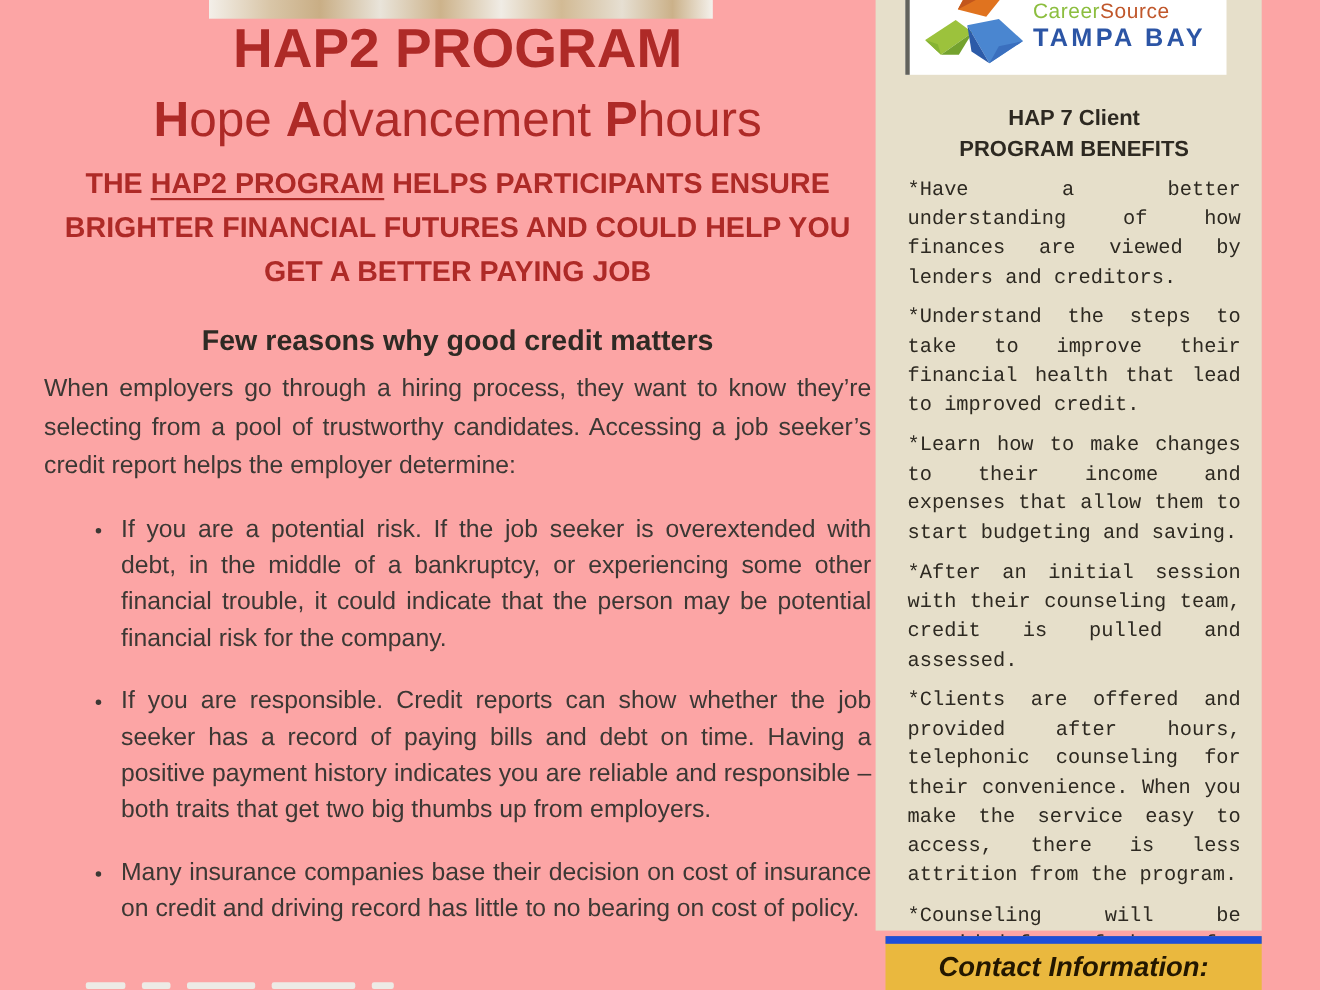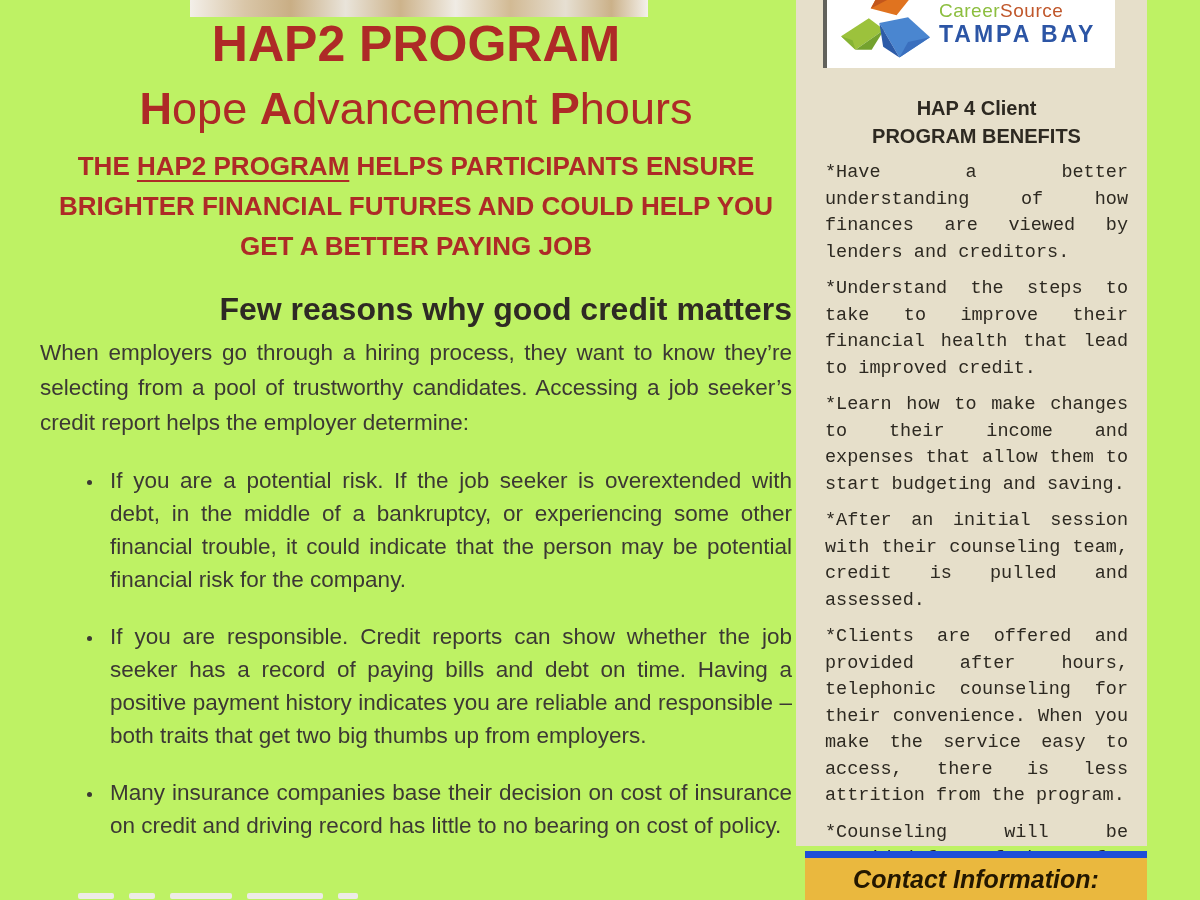--- a/index.html
+++ b/index.html
@@ -1,21 +1,21 @@
 <!DOCTYPE html>
 <html><head>
 <meta charset="utf-8">
 <style>
   * { box-sizing: border-box; }
   html, body { margin: 0; padding: 0; background: #ffffff; }
   .page {
     position: relative;
     width: 1200px;
     height: 900px;
-    background: #bef264;
+    background: #fca5a5;
     font-family: "Liberation Sans", sans-serif;
     overflow: hidden;
   }
 
   
   .photo-strip {
     position: absolute; left: 190px; top: 0; width: 458px; height: 17px;
     background: linear-gradient(90deg,
       #f3efe9 0%, #d9c6a8 12%, #c9ae85 22%, #e9e4da 34%, #cdb38b 46%,
       #f0ece5 58%, #d2ba94 70%, #e6dfd2 82%, #cbb189 92%, #f4f1ec 100%);
@@ -29,22 +29,22 @@
     margin: 13px 0 0; text-align: center;
     color: #ae2a27; font-size: 45px; line-height: 52px; font-weight: 400;
   }
   .program-subtitle .b { font-weight: 700; }
   .tagline {
     margin: 11px 0 0; text-align: center;
     color: #ae2a27; font-size: 26px; line-height: 40px; font-weight: 700;
   }
   .tagline .u { text-decoration: underline; text-underline-offset: 5px; text-decoration-thickness: 2px; }
   .section-heading {
-    margin: 27px 0 0; text-align: right;
-    color: #2e2a24; font-size: 32px; line-height: 33px; font-weight: 700;
+    margin: 27px 0 0; text-align: center;
+    color: #2e2a24; font-size: 26px; line-height: 33px; font-weight: 700;
   }
   .intro {
     margin: 9px 0 0;
     color: #3c3834; font-size: 22.5px; line-height: 35px;
     text-align: justify;
   }
   .bullets { margin: 16px 0 0; padding: 0 0 0 64px; list-style: disc outside; }
   .bullets li {
     margin-top: 24px; padding-left: 6px;
     color: #3c3834; font-size: 22.5px; line-height: 33px;
@@ -146,21 +146,21 @@
         <polygon points="42,24 63,60 46,49" fill="#2c5ba8"></polygon>
         <polygon points="63,60 95,39 72,44" fill="#3a6fbe"></polygon>
       </svg>
       <div class="logo-text">
         <div class="cs-line1"><span class="cs-career">Career</span><span class="cs-source">Source</span></div>
         <div class="cs-line2">TAMPA BAY</div>
       </div>
     </div>
 
     <div class="sb-heading">
-      <div>HAP 4 Client</div>
+      <div>HAP 7 Client</div>
       <div>PROGRAM BENEFITS</div>
     </div>
 
     <p class="sb-p">*Have a better understanding of how finances are viewed by lenders and creditors.</p>
     <p class="sb-p">*Understand the steps to take to improve their financial health that lead to improved credit.</p>
     <p class="sb-p">*Learn how to make changes to their income and expenses that allow them to start budgeting and saving.</p>
 
 
     <p class="sb-p">*After an initial session with their counseling team, credit is pulled and assessed.</p>
     <p class="sb-p">*Clients are offered and provided after hours, telephonic counseling for their convenience.  When you make the service easy to access, there is less attrition from the program.</p>

